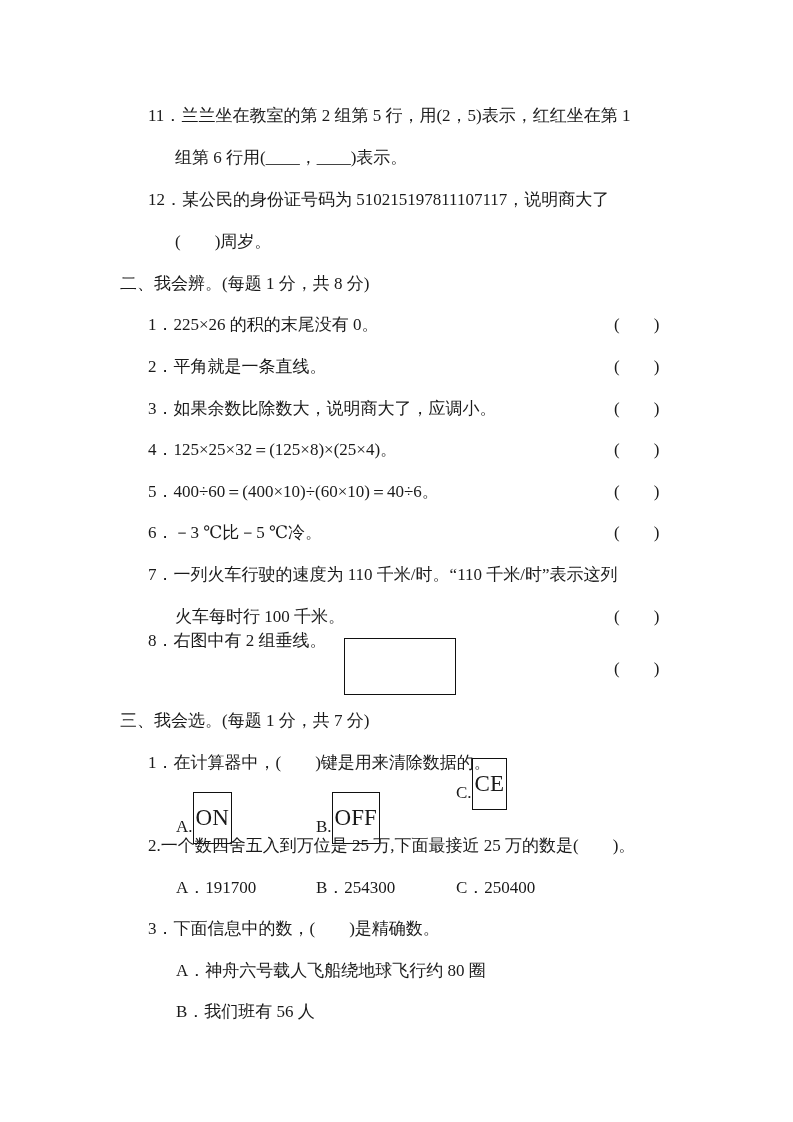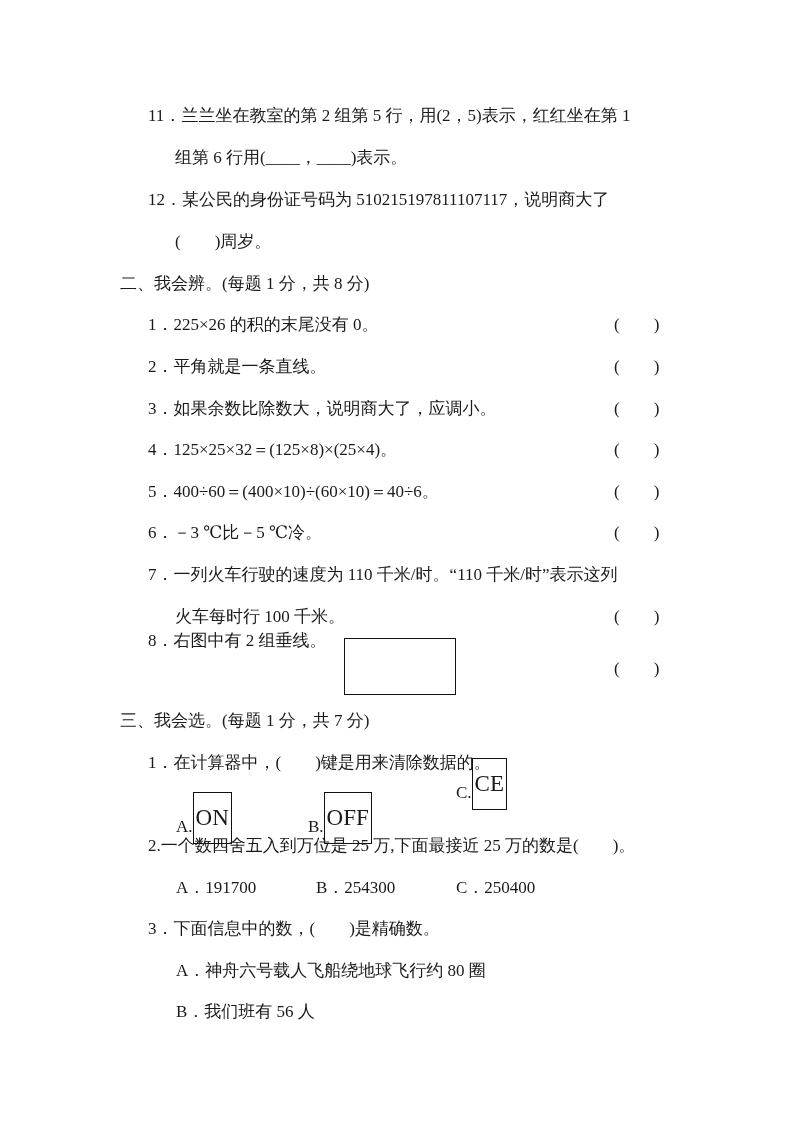--- a/index.html
+++ b/index.html
@@ -83,21 +83,21 @@
 <div class="paren" style="left:614px; top:658px;">(　　)</div>
 
 <div class="line" style="left:120px; top:710px;">三、我会选。(每题 1 分，共 7 分)</div>
 
 <div class="line" style="left:148px; top:752px;">
   <span>1．</span><span>在计算器中，(　　)键是用来清除数据的。</span>
 </div>
 <div class="opt" style="left:176px; top:799px;">
   <span>A.</span><span class="key">ON</span>
 </div>
-<div class="opt" style="left:308px; top:799px;">
+<div class="opt" style="left:316px; top:799px;">
   <span>B.</span><span class="key">OFF</span>
 </div>
 <div class="opt" style="left:456px; top:765px;">
   <span>C.</span><span class="key">CE</span>
 </div>
 
 <div class="line" style="left:148px; top:835px;">
   <span>2.</span><span>一个数四舍五入到万位是 25 万,下面最接近 25 万的数是(　　)。</span>
 </div>
 <div class="opt" style="left:176px; top:877px;">

